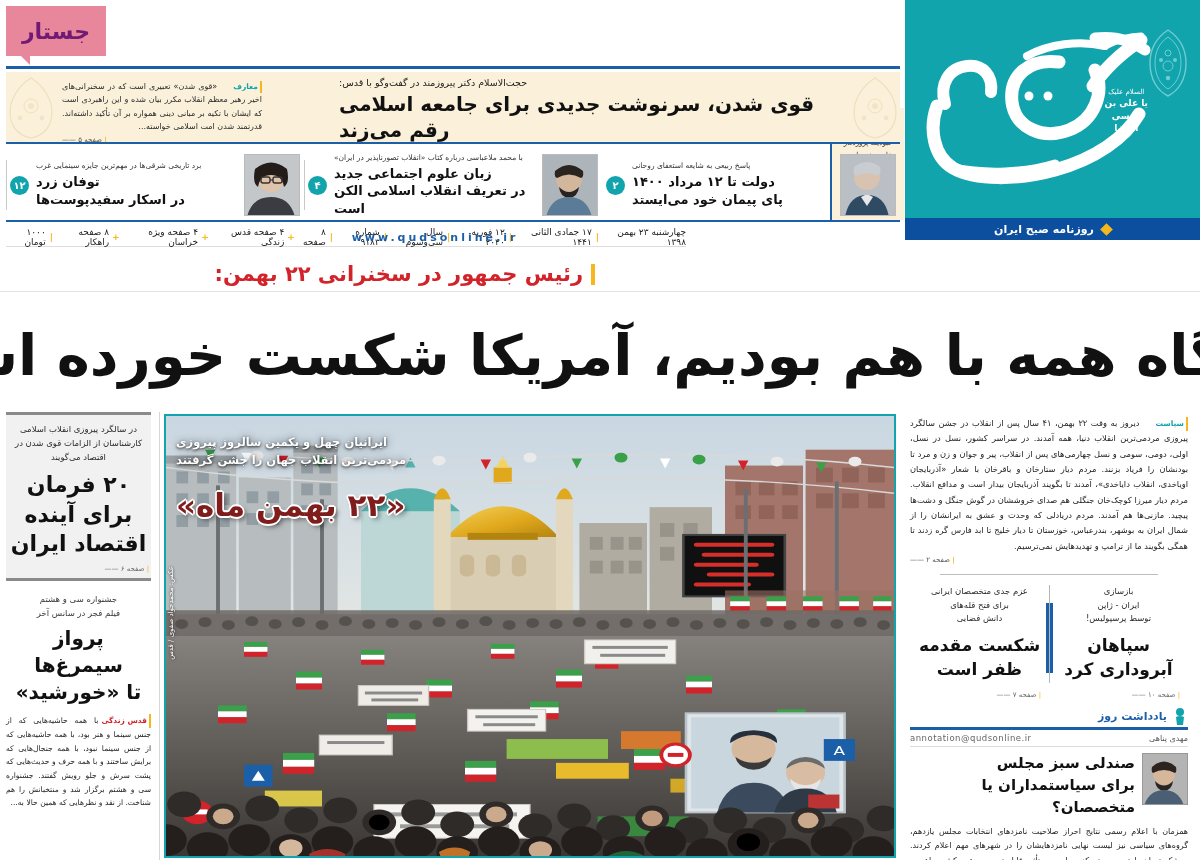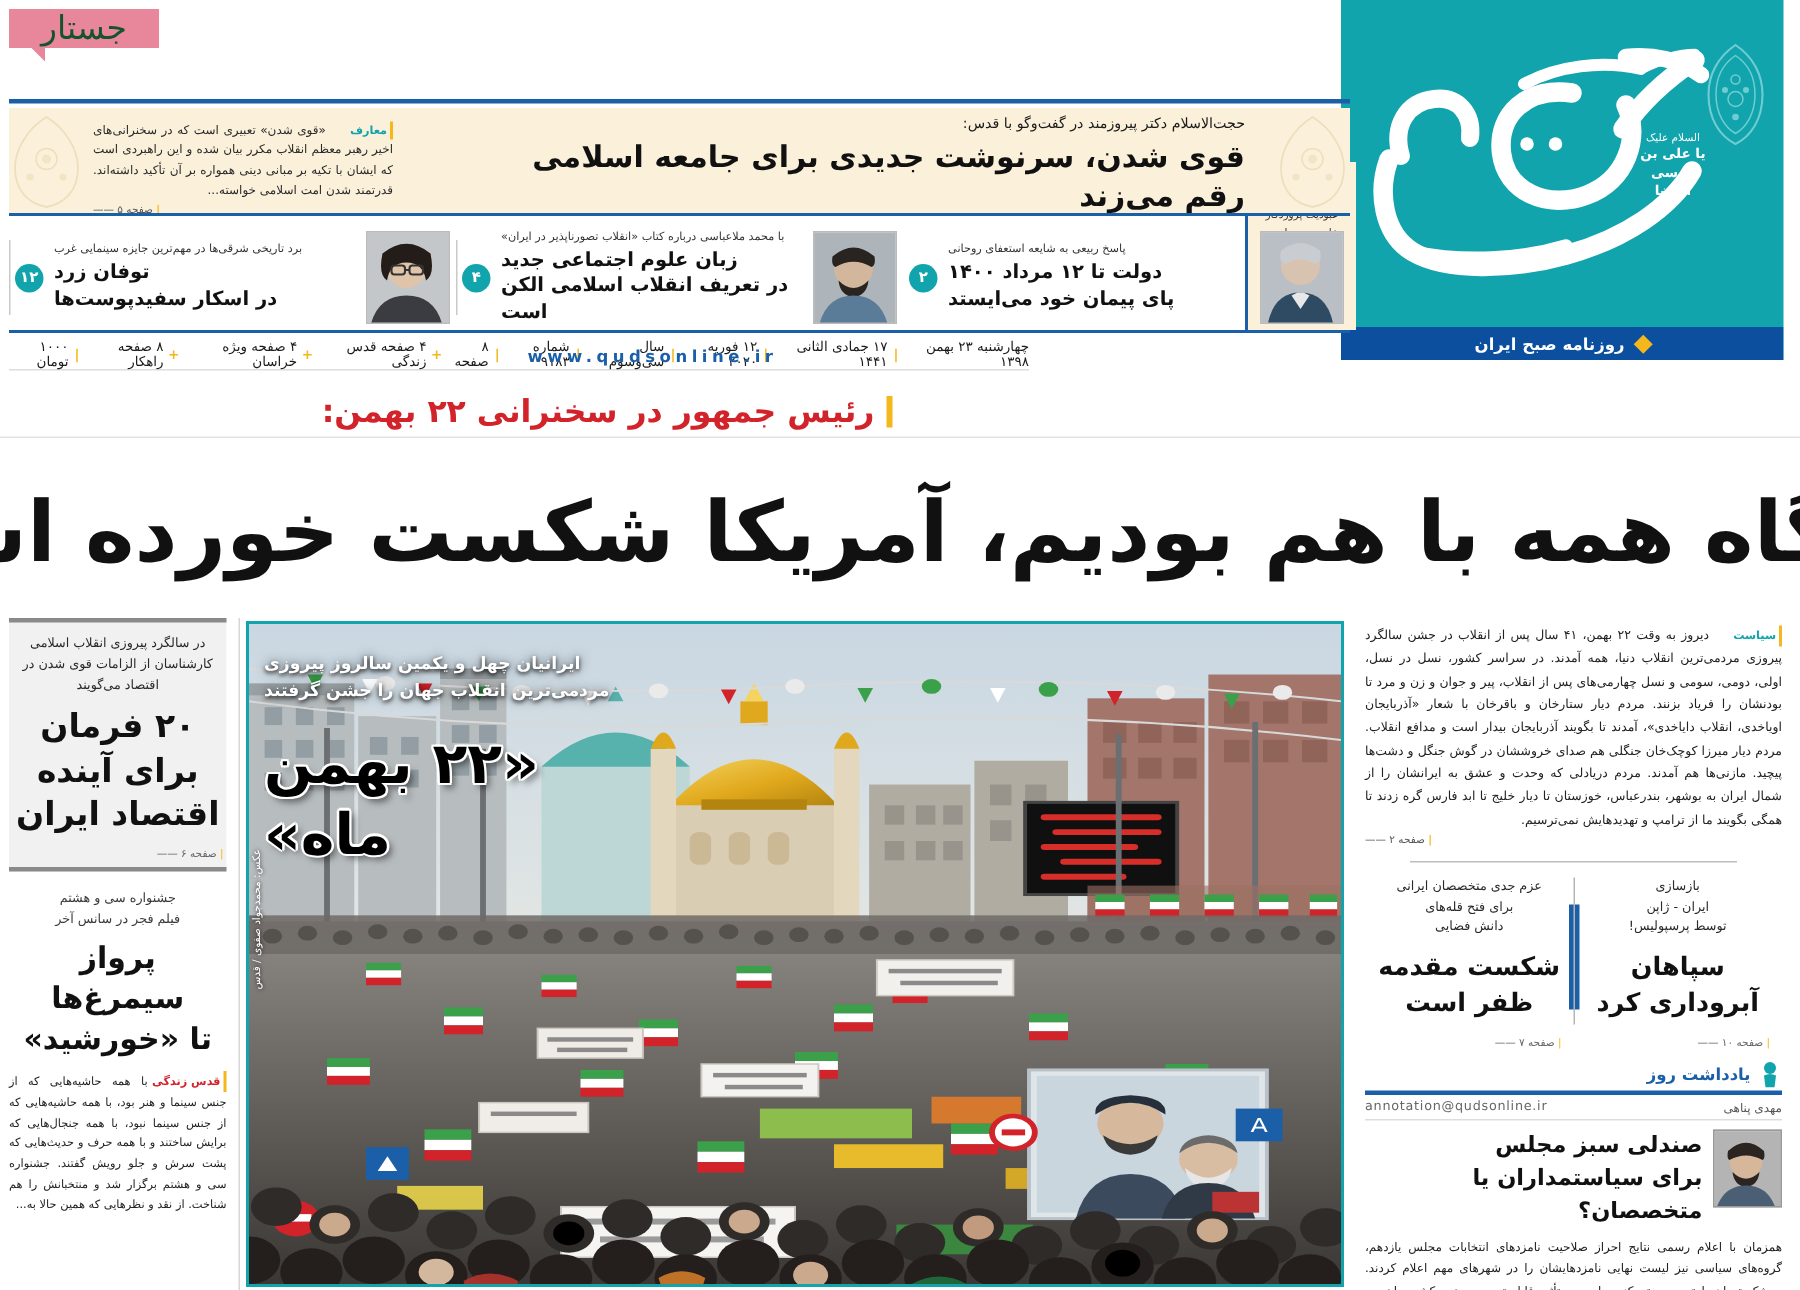--- a/index.html
+++ b/index.html
@@ -16,21 +16,21 @@
   .page {
     width: 1200px;
     height: 860px;
     position: relative;
     background: #fff;
   }
 
   
   .masthead {
     position: absolute;
-    top: 0; right: 11px;
+    top: 0; right: 0;
     width: 295px;
     height: 240px;
     background: #11a4ad;
     overflow: hidden;
   }
   .masthead-ornament {
     position: absolute;
     top: 28px; right: 12px;
     width: 40px; height: 70px;
     opacity: .55;
@@ -70,25 +70,25 @@
     background: #f5b81c;
     transform: rotate(45deg);
     margin-left: 8px;
     flex: none;
   }
 
   
   .jostar-tag {
     position: absolute;
     top: 6px; left: 6px;
-    width: 100px; height: 26px;
+    width: 100px; height: 50px;
     background: #e8879b;
-    color: #14532d;
+    color: #701a75;
     font-size: 22px;
-    font-weight: normal;
+    font-weight: bold;
     display: flex;
     align-items: center;
     justify-content: center;
     letter-spacing: 2px;
   }
   .jostar-tag::after {
     content: "";
     position: absolute;
     bottom: -9px; left: 14px;
     border-left: 10px solid transparent;
@@ -115,23 +115,23 @@
     position: absolute;
     top: 4px;
     width: 46px; height: 64px;
     opacity: .5;
   }
   .cream-ornament-r { right: 2px; }
   .cream-ornament-l { left: 2px; }
 
   .banner-main {
     position: absolute;
-    top: 5px; right: 70px;
+    top: 5px; right: 51px;
     width: 510px;
-    text-align: right;
+    text-align: left;
     direction: rtl;
   }
   .banner-kicker {
     font-size: 9.5px;
     color: #1a1a1a;
     margin-bottom: 3px;
     font-weight: normal;
   }
   .banner-headline {
     font-size: 20px;
@@ -464,23 +464,23 @@
   .caption-kicker {
     font-size: 11.5px;
     font-weight: bold;
     color: #ffffff;
     line-height: 1.55;
     text-shadow: 0 1px 3px rgba(0,0,0,.85), 0 0 8px rgba(0,0,0,.6);
     text-align: left;
   }
   .caption-big {
     margin-top: 16px;
-    font-size: 38px;
-    font-weight: bold;
-    color: #000000;
+    font-size: 31px;
+    font-weight: bold;
+    color: #7f1d1d;
     line-height: 1.25;
     text-align: left;
     text-shadow:
       1.6px 0 0 #fff, -1.6px 0 0 #fff, 0 1.6px 0 #fff, 0 -1.6px 0 #fff,
       1.2px 1.2px 0 #fff, -1.2px 1.2px 0 #fff, 1.2px -1.2px 0 #fff, -1.2px -1.2px 0 #fff,
       3px 3px 5px rgba(0,0,0,.5);
   }
 
   
   .col-left {

